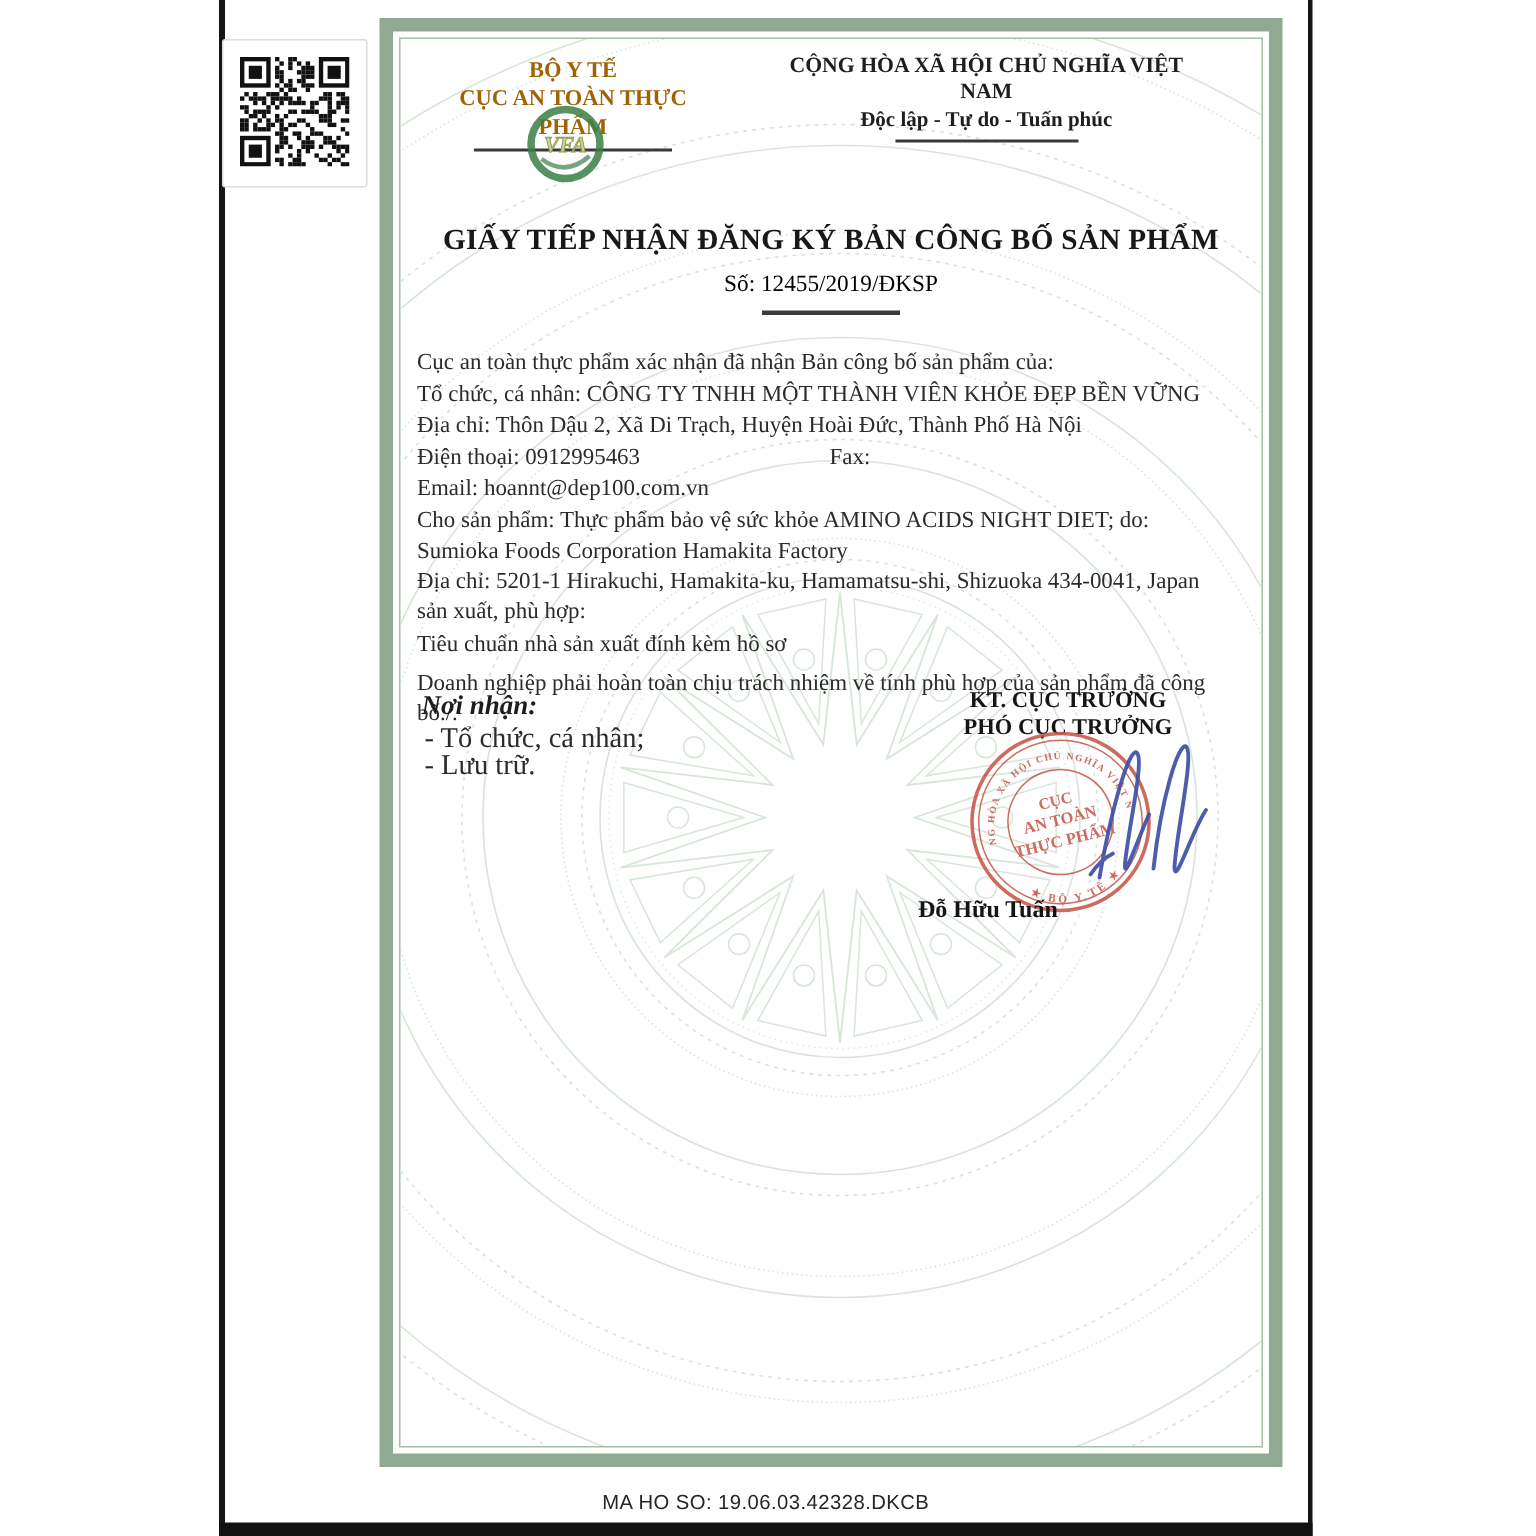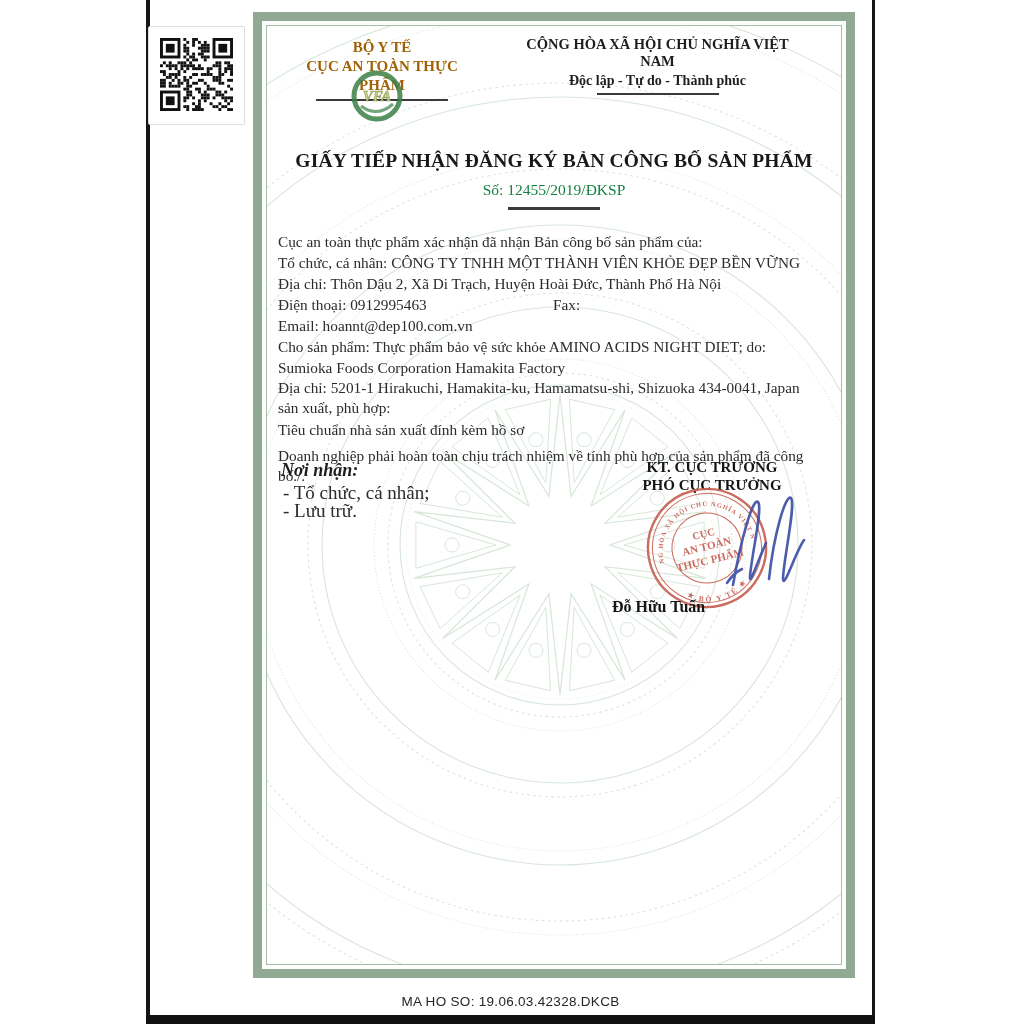--- a/index.html
+++ b/index.html
@@ -24,21 +24,21 @@
   .hdr-left .rule{width:132px;height:1.5px;background:#3a3a3a;margin:4px auto 0;}
   .logo{position:absolute;left:82px;top:42px;width:56px;height:56px;}
   .hdr-right{position:absolute;left:248px;top:10px;width:285px;text-align:center;color:#1e1e1e;}
   .hdr-right .l1{font-weight:bold;font-size:14.5px;}
   .hdr-right .l2{font-weight:bold;font-size:14px;margin-top:3px;}
   .hdr-right .rule{width:122px;height:1.5px;background:#3a3a3a;margin:4px auto 0;}
   .date-line{position:absolute;left:240px;top:66px;width:300px;text-align:center;
              font-style:italic;font-weight:600;font-size:15.5px;color:#1f1f1f;}
   .doc-title{position:absolute;left:0;top:124px;width:574px;text-align:center;font-weight:bold;
              font-size:19.5px;letter-spacing:.2px;color:#181818;}
-  .doc-number{position:absolute;left:0;top:155px;width:574px;text-align:center;font-size:15.5px;color:#15803d;}
+  .doc-number{position:absolute;left:0;top:155px;width:574px;text-align:center;font-size:15.5px;color:#000000;}
   .title-rule{position:absolute;left:241px;top:181px;width:92px;height:2.5px;background:#3a3a3a;}
   .bline{position:absolute;left:11px;width:526px;font-size:15.3px;line-height:20px;color:#2b2b2b;}
   .fax{position:absolute;left:275px;top:0;}
   .recip-label{position:absolute;left:14px;top:434px;font-weight:bold;font-style:italic;font-size:18px;color:#1d1d1d;}
   .recip-item{position:absolute;left:16px;font-size:19px;color:#2b2b2b;}
   .approval{position:absolute;left:330px;top:432px;width:230px;text-align:center;font-weight:bold;
             font-size:15px;line-height:18px;color:#151515;}
   .stamp{position:absolute;left:375px;top:457px;width:130px;height:130px;opacity:.88;}
   .signature{position:absolute;left:448px;top:455px;width:100px;height:128px;opacity:.92;}
   .signer{position:absolute;left:345px;top:572px;width:200px;font-weight:bold;
@@ -336,21 +336,21 @@
           <div class="logo">
             <svg width="56" height="56" viewBox="0 0 56 56">
               <circle cx="28" cy="28" r="23" fill="none" stroke="#3a7f44" stroke-width="5" opacity=".85"></circle>
               <path d="M 12 38 Q 28 50 44 36" fill="none" stroke="#3a7f44" stroke-width="3" opacity=".7"></path>
               <text x="28" y="33" text-anchor="middle" font-size="15" class="logo-vfa-text" fill="#cdd18b" stroke="#8a9a50" stroke-width=".6">VFA</text>
             </svg>
           </div>
 
           <div class="hdr-right">
             <div class="l1">CỘNG HÒA XÃ HỘI CHỦ NGHĨA VIỆT NAM</div>
-            <div class="l2">Độc lập - Tự do - Thành phúc</div>
+            <div class="l2">Độc lập - Tự do - Tuấn phúc</div>
             <div class="rule"></div>
           </div>
 
 
           <div class="doc-title">GIẤY TIẾP NHẬN ĐĂNG KÝ BẢN CÔNG BỐ SẢN PHẨM</div>
           <div class="doc-number">Số: 12455/2019/ĐKSP</div>
           <div class="title-rule"></div>
 
           <div class="bline" style="top:206px">Cục an toàn thực phẩm xác nhận đã nhận Bản công bố sản phẩm của:</div>
           <div class="bline" style="top:227px">Tổ chức, cá nhân: CÔNG TY TNHH MỘT THÀNH VIÊN KHỎE ĐẸP BỀN VỮNG</div>

